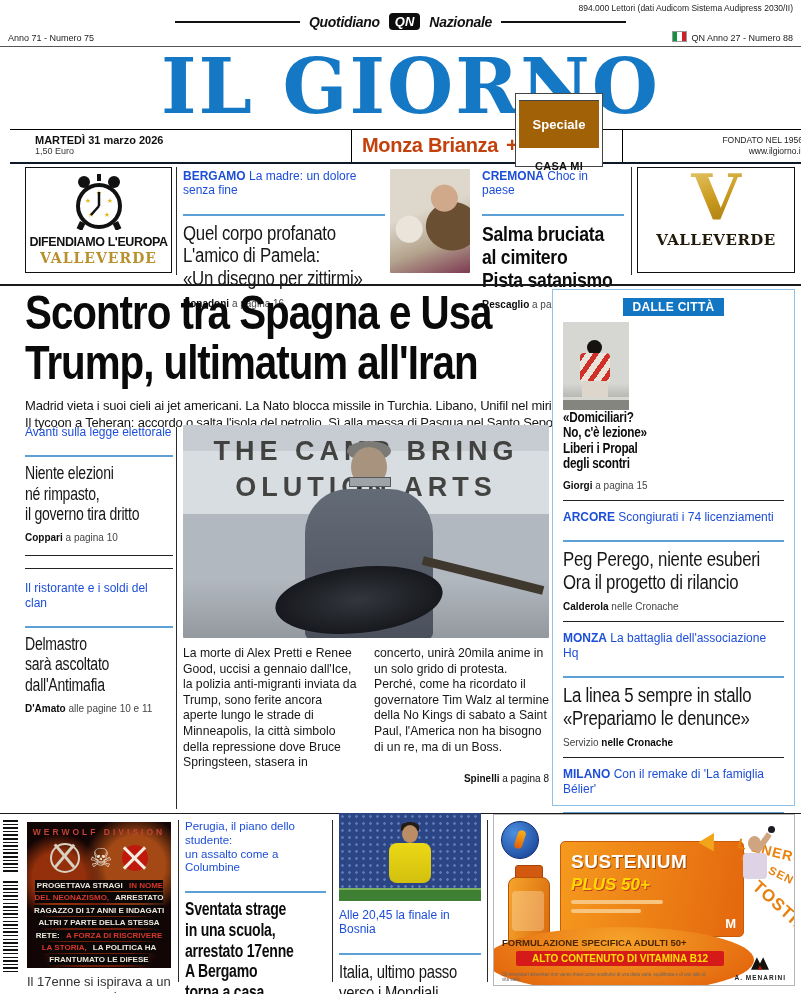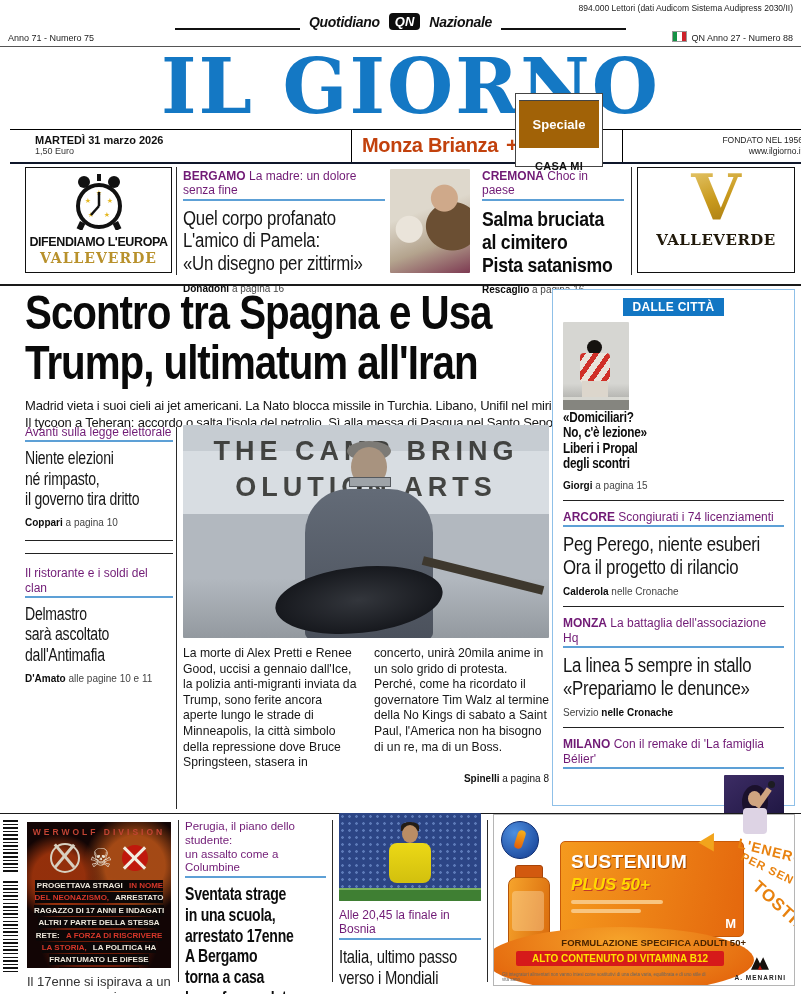--- a/index.html
+++ b/index.html
@@ -5,30 +5,30 @@
   html,body{margin:0;padding:0}
   body{width:801px;height:994px;position:relative;background:#fff;color:#111;
        font-family:"Liberation Sans",sans-serif;overflow:hidden}
   .abs{position:absolute}
   .pre{white-space:pre-line}
   .cond{display:inline-block;transform:scaleX(.84);transform-origin:0 50%;width:119%}
   .cond2{display:inline-block;transform:scaleX(.78);transform-origin:0 50%;width:128%}
   .rule{position:absolute;left:0;right:0;background:#1a1a1a}
   .vline{position:absolute;width:1px;background:#2a2a2a}
   
-  .kick{font-size:12px;color:#701a75;border-bottom:2px solid #5da0d6;padding-bottom:1px;margin-bottom:6px;line-height:1.2}
+  .kick{font-size:12px;color:#1d4ed8;border-bottom:2px solid #5da0d6;padding-bottom:16px;margin-bottom:6px;line-height:1.2}
   .kick b{font-weight:800}
   .hl{font-weight:800;letter-spacing:-.3px;line-height:1.1;color:#0c0c0c}
   .hll{font-weight:400;letter-spacing:-.3px;line-height:1.13;color:#161616}
   .by{font-size:10px;color:#444;margin-top:8px}
   .by b{color:#0c0c0c}
   
   #topbar{position:absolute;left:0;top:0;width:801px;height:46px;border-bottom:1px solid #555}
   .readers{position:absolute;right:8px;top:3px;font-size:8.5px;color:#222}
-  .qnrow{position:absolute;left:0;right:0;top:13px;display:flex;align-items:flex-end;justify-content:center;gap:9px}
+  .qnrow{position:absolute;left:0;right:0;top:13px;display:flex;align-items:center;justify-content:center;gap:9px}
   .qnrule{width:125px;height:2px;background:#111}
   .qnword{font-size:14px;font-weight:800;font-style:italic;letter-spacing:-.3px}
   .qnbox{background:#0d0d0d;color:#fff;border-radius:4px;font-weight:800;font-style:italic;
          font-size:13px;padding:2px 6px;line-height:1}
   .anno{position:absolute;bottom:3px;font-size:9px;color:#222}
   .flag{display:inline-block;width:13px;height:9px;vertical-align:-1px;margin-right:4px;border:.5px solid #999;
         background:linear-gradient(90deg,#149144 0 33%,#fff 33% 66%,#cd212a 66%)}
   
   #masthead{position:absolute;left:10px;top:46px;width:801px;height:116px;border-bottom:2px solid #0f172a}
   .mh-title{text-align:center;margin-top:2px;font-family:"DejaVu Serif",serif;font-weight:900;
@@ -154,21 +154,21 @@
   .su-box{position:absolute;left:66px;top:26px;width:182px;height:94px;border-radius:5px;border:1px solid #c85a08;
           background:linear-gradient(100deg,#f59a1e,#e4670d)}
   .su-brand{margin:9px 0 0 10px;color:#fff;font-weight:900;font-size:19px;letter-spacing:.5px;text-shadow:1px 1px 0 #a34a00}
   .su-plus{margin:2px 0 0 10px;color:#ffd900;font-weight:900;font-style:italic;font-size:17px;text-shadow:1px 1px 0 #c0392b}
   .su-bar{width:92px;height:4px;background:#f8c580;border-radius:2px;margin:5px 0 0 10px}
   .su-m{position:absolute;right:7px;bottom:5px;color:#fff;font-weight:900;font-size:13px}
   .su-arrow{position:absolute;right:24px;top:-10px;width:0;height:0;border-left:9px solid transparent;
             border-right:9px solid transparent;border-bottom:16px solid #f2a41c;transform:rotate(30deg)}
   .su-swoosh{position:absolute;left:-8px;top:112px;width:268px;height:66px;border-radius:50%;
              background:radial-gradient(ellipse at 50% 20%,#f6a32a,#e4670d 80%)}
-  .su-claim{position:absolute;left:0;top:122px;width:252px;text-align:right;font-size:9.5px;font-weight:800;color:#4a2400}
+  .su-claim{position:absolute;left:8px;top:122px;width:252px;text-align:left;font-size:9.5px;font-weight:800;color:#4a2400}
   .su-high{position:absolute;left:22px;top:136px;width:208px;background:#d61a1a;color:#ffe000;font-weight:900;
            font-size:10px;text-align:center;padding:2px 0;border-radius:2px}
   .su-t{position:absolute;color:#e8820f;font-weight:900;letter-spacing:1px;white-space:nowrap}
   .su-t1{left:243px;top:30px;font-size:14px;transform:rotate(14deg)}
   .su-t2{left:243px;top:55px;font-size:11.5px;transform:rotate(26deg)}
   .su-t3{left:252px;top:82px;font-size:17px;transform:rotate(42deg)}
   .su-disc{position:absolute;left:8px;bottom:3px;width:210px;font-size:4.5px;color:#666}
   .su-comp{position:absolute;right:8px;bottom:4px;text-align:center}
   .su-comp .nm{font-size:6.5px;letter-spacing:1px;color:#222;font-weight:700}
   

